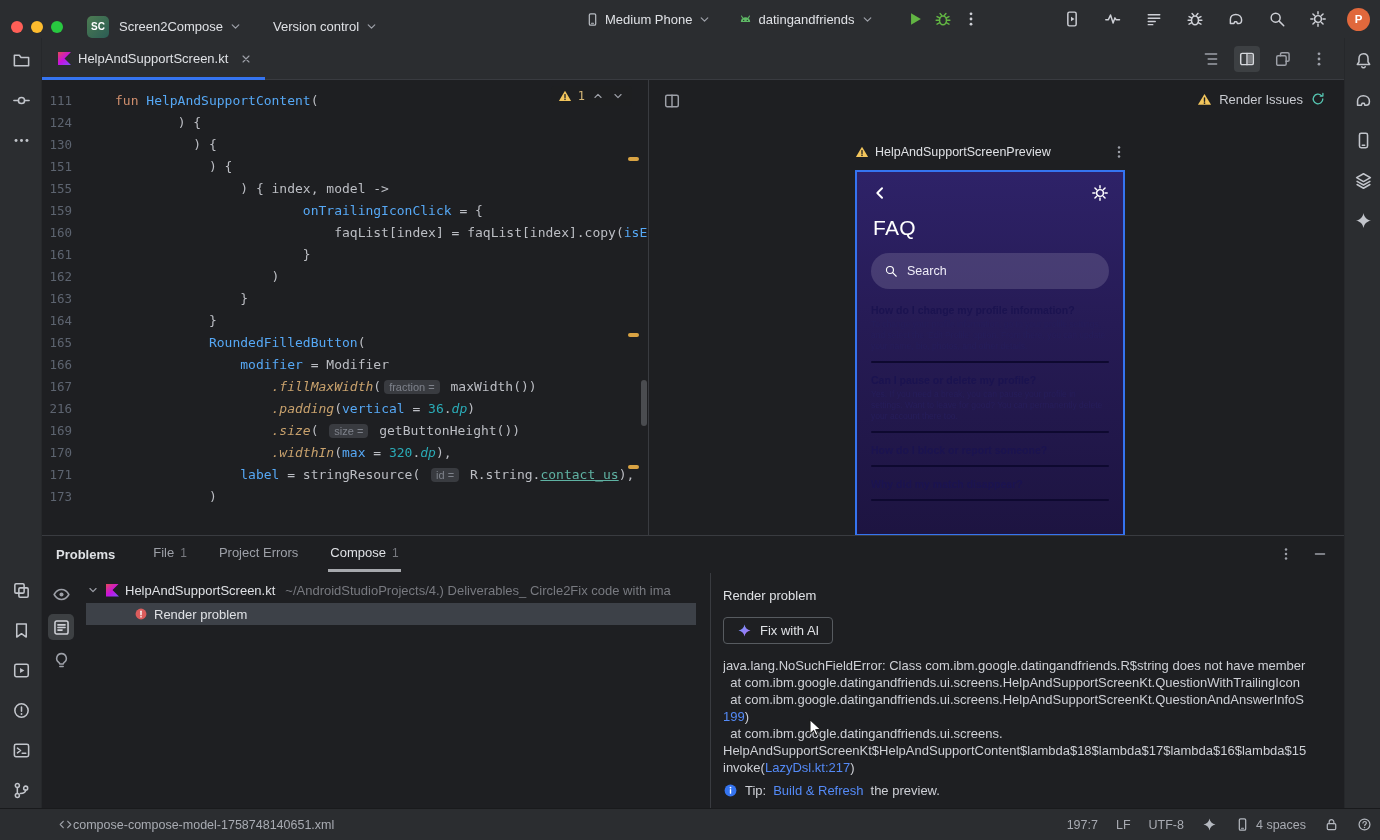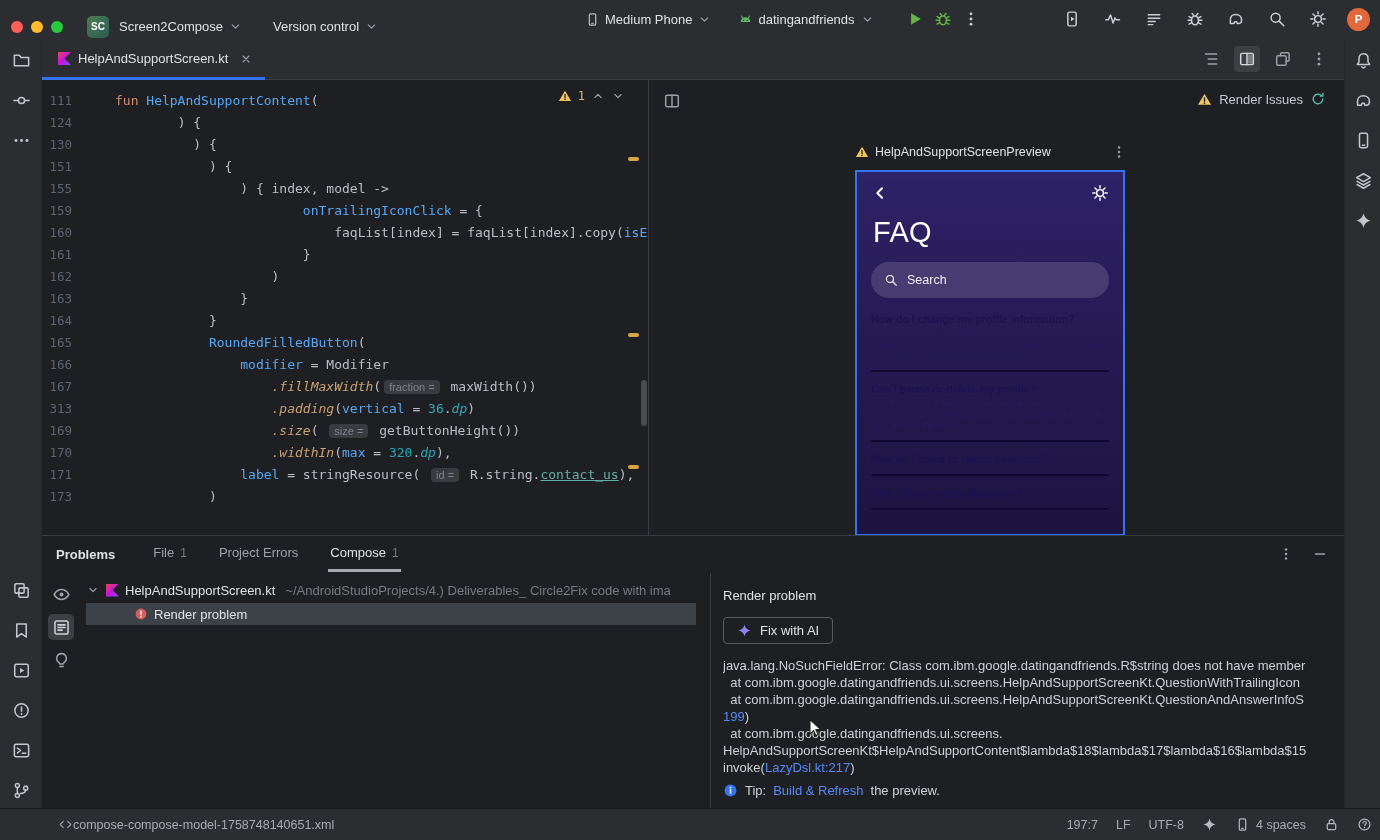--- a/index.html
+++ b/index.html
@@ -87,21 +87,21 @@
 #pv-issues{position:absolute;right:18px;top:11px;display:flex;align-items:center;gap:7px;color:#c8cad0;font-size:13px}
 #pv-issues .refresh{color:#56c6b2;width:16px;height:16px}
 #pv-name-row{position:absolute;left:206px;top:64px;width:272px;display:flex;align-items:center;gap:6px;
              color:#dfe1e5;font-size:12.5px}
 #pv-name-row .ic{width:14px;height:14px}
 #pv-name-row .kb{margin-left:auto;color:#9da0a8;width:16px;height:16px}
 #phone{position:absolute;left:206px;top:90px;width:270px;height:366px;border:2px solid #3574f0;
        background:linear-gradient(180deg,#2e2268 0%,#261b55 42%,#1d1441 100%);overflow:hidden}
 .ph-top{display:flex;justify-content:space-between;align-items:center;padding:12px 14px 0;color:#fff}
 .ph-top .ic{width:18px;height:18px;color:#fff}
-.ph-title{margin:14px 16px 0;font-size:29px;color:#fff;letter-spacing:.3px}
+.ph-title{margin:14px 16px 0;font-size:21px;color:#fff;letter-spacing:.3px}
 .ph-search{margin:13px 14px 0;height:36px;border-radius:18px;background:rgba(255,255,255,.14);
            display:flex;align-items:center;gap:9px;padding:0 13px;color:#efedf8;font-size:12.5px}
 .ph-search .ic{width:14px;height:14px;color:#fff}
 .ph-list{margin:15px 14px 0}
 .faq-q{font-size:10.5px;color:#1b1350;font-weight:700}
 .faq-a{font-size:8.5px;line-height:11px;color:#261d5a;margin-top:3px}
 .faq-item .dv{height:2px;background:#0e0930;margin:9px 0 11px;border-radius:1px}
 .faq-item.noans .faq-q{margin-top:6px}
 
 
@@ -513,21 +513,21 @@
         </div>
         <div class="cl">
           <span class="ln">166</span>
           <span class="ct"><span>                </span><span class="sg-na">modifier</span><span class="sg-pl"> = Modifier</span></span>
         </div>
         <div class="cl">
           <span class="ln">167</span>
           <span class="ct"><span>                    </span><span class="sg-ext">.fillMaxWidth</span><span class="sg-pl">(</span><span class="sg-hint">fraction =</span><span class="sg-pl"> maxWidth())</span></span>
         </div>
         <div class="cl">
-          <span class="ln">313</span>
+          <span class="ln">216</span>
           <span class="ct"><span>                    </span><span class="sg-ext">.padding</span><span class="sg-pl">(</span><span class="sg-na">vertical</span><span class="sg-pl"> = </span><span class="sg-num">36</span><span class="sg-pl">.</span><span class="sg-numi">dp</span><span class="sg-pl">)</span></span>
         </div>
         <div class="cl">
           <span class="ln">169</span>
           <span class="ct"><span>                    </span><span class="sg-ext">.size</span><span class="sg-pl">( </span><span class="sg-hint">size =</span><span class="sg-pl"> getButtonHeight())</span></span>
         </div>
         <div class="cl">
           <span class="ln">170</span>
           <span class="ct"><span>                    </span><span class="sg-ext">.widthIn</span><span class="sg-pl">(</span><span class="sg-na">max</span><span class="sg-pl"> = </span><span class="sg-num">320</span><span class="sg-pl">.</span><span class="sg-numi">dp</span><span class="sg-pl">),</span></span>
         </div>

